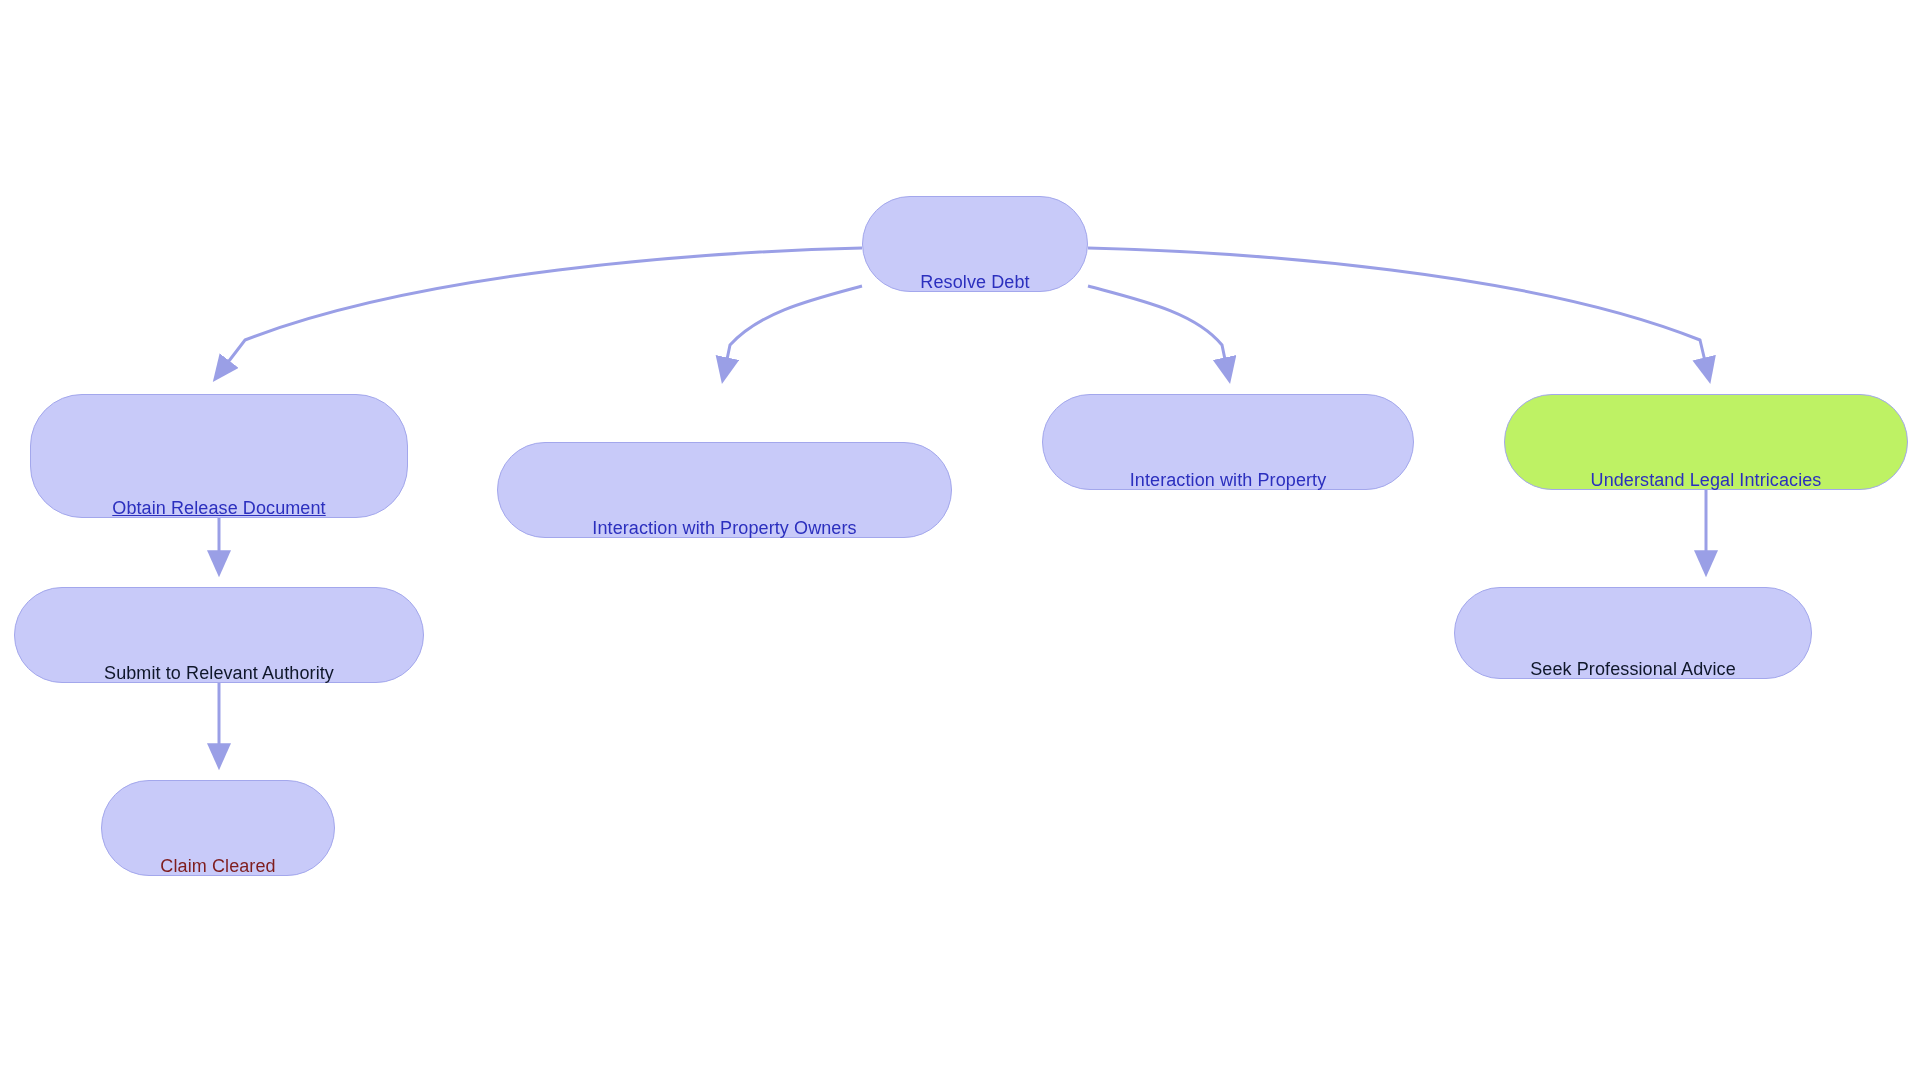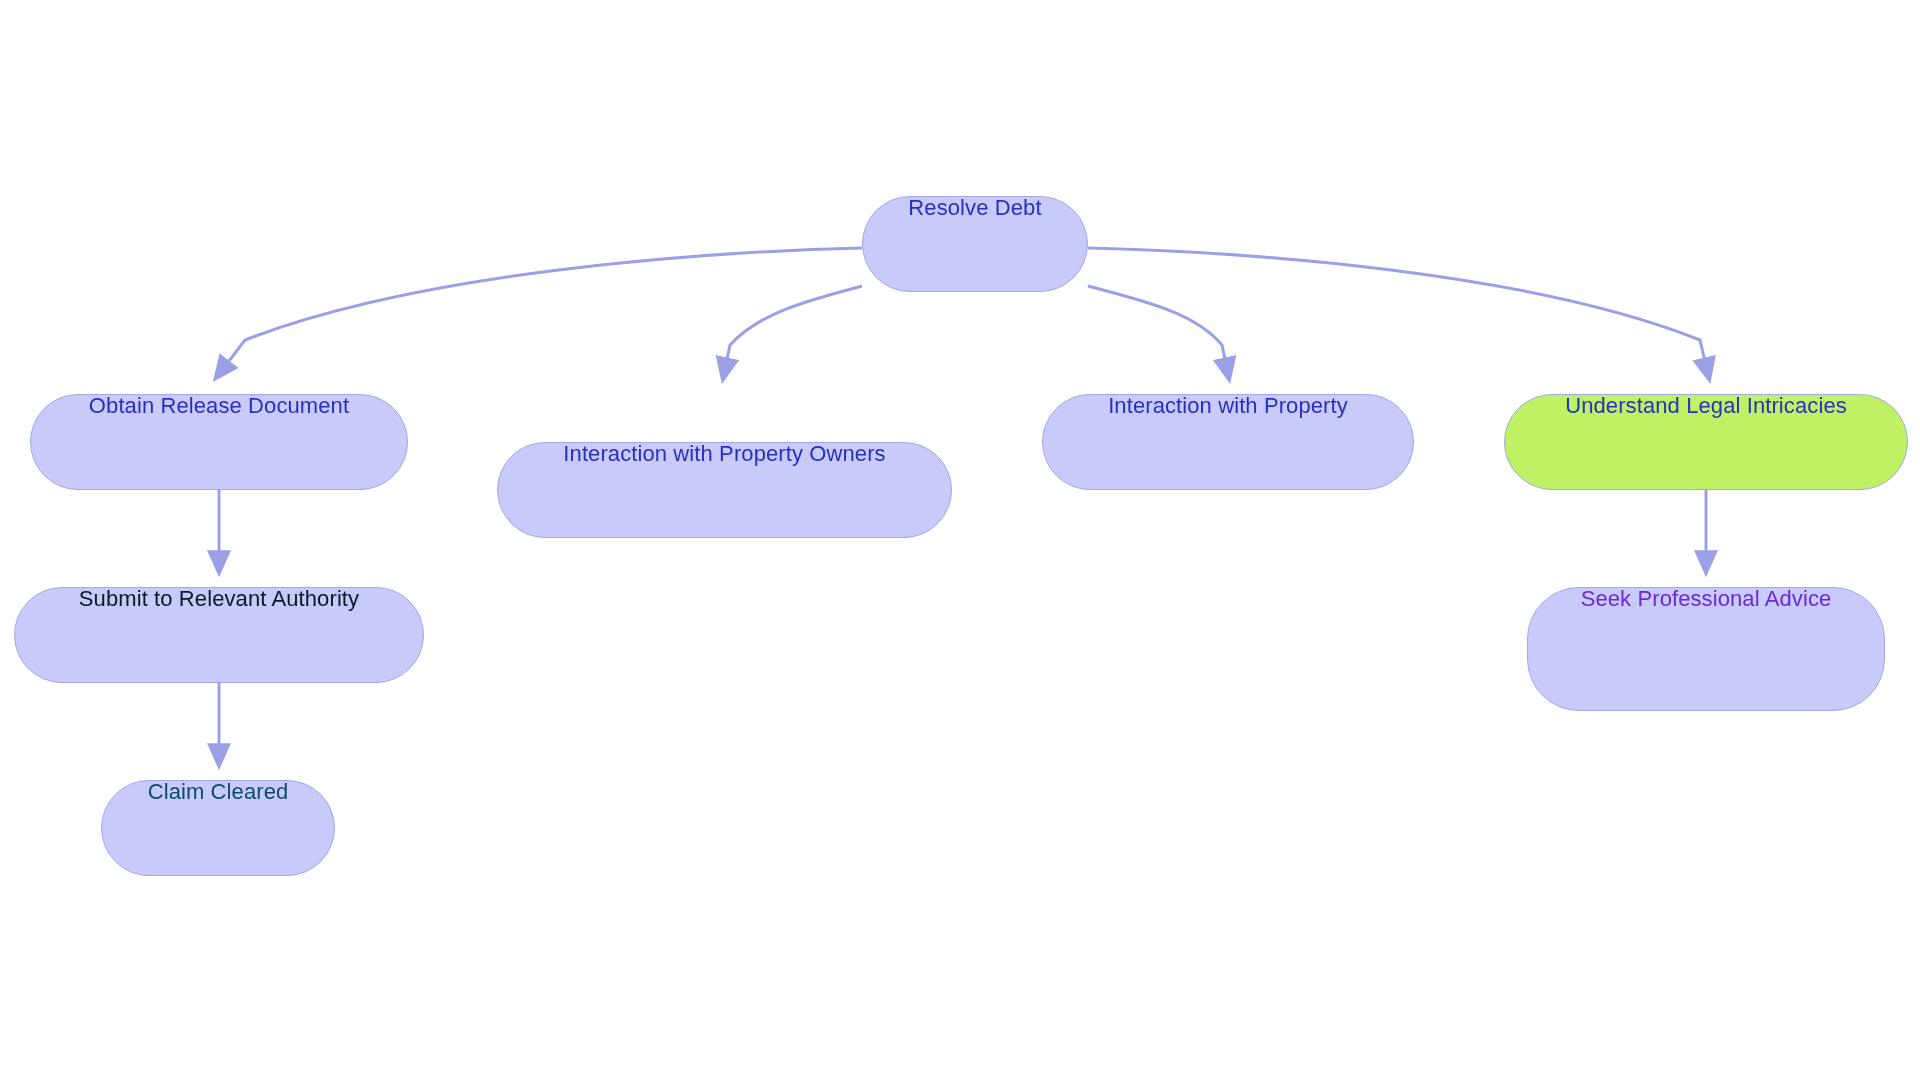--- a/index.html
+++ b/index.html
@@ -25,27 +25,27 @@
     left: 0;
     top: 0;
     width: 1920px;
     height: 1080px;
     pointer-events: none;
   }
   .node {
     position: absolute;
     box-sizing: border-box;
     display: flex;
-    align-items: flex-start;
+    align-items: flex-end;
     justify-content: center;
     background: #c8caf9;
     border: 1.5px solid #a3a7ec;
     border-radius: 52px;
     color: #2b2fbe;
-    font-size: 22px;
+    font-size: 18px;
     font-weight: 400;
     letter-spacing: 0.1px;
     white-space: nowrap;
     font-family: "Liberation Sans", "DejaVu Sans", sans-serif;
   }
   .node-label {
     display: block;
     line-height: 1;
   }
 </style>
@@ -68,36 +68,36 @@
         <path d="M 219,490 L 219,567" fill="none" stroke="#9a9fe6" stroke-width="3" stroke-linecap="butt" marker-end="url(#arrowhead)"></path>
         <path d="M 219,683 L 219,760" fill="none" stroke="#9a9fe6" stroke-width="3" stroke-linecap="butt" marker-end="url(#arrowhead)"></path>
         <path d="M 1706,490 L 1706,567" fill="none" stroke="#9a9fe6" stroke-width="3" stroke-linecap="butt" marker-end="url(#arrowhead)"></path>
       </g>
   </svg>
 
   <div id="nodes-group">
       <div class="node" style="left: 862px; top: 196px; width: 226px; height: 96px; background: rgb(200, 202, 249); border-color: rgb(163, 167, 236); color: rgb(43, 47, 190);">
         <span class="node-label">Resolve Debt</span>
       </div>
-      <div class="node" style="left: 30px; top: 394px; width: 378px; height: 96px; background: rgb(200, 202, 249); border-color: rgb(163, 167, 236); color: rgb(43, 47, 190);">
+      <div class="node" style="left: 30px; top: 394px; width: 378px; height: 124px; background: rgb(200, 202, 249); border-color: rgb(163, 167, 236); color: rgb(43, 47, 190); text-decoration: underline;">
         <span class="node-label">Obtain Release Document</span>
       </div>
       <div class="node" style="left: 497px; top: 394px; width: 455px; height: 96px; background: rgb(200, 202, 249); border-color: rgb(163, 167, 236); color: rgb(43, 47, 190); margin-top: 48px;">
         <span class="node-label">Interaction with Property Owners</span>
       </div>
       <div class="node" style="left: 1042px; top: 394px; width: 372px; height: 96px; background: rgb(200, 202, 249); border-color: rgb(163, 167, 236); color: rgb(43, 47, 190);">
         <span class="node-label">Interaction with Property</span>
       </div>
       <div class="node" style="left: 1504px; top: 394px; width: 404px; height: 96px; background: #bef264; border-color: rgb(163, 167, 236); color: rgb(43, 47, 190);">
         <span class="node-label">Understand Legal Intricacies</span>
       </div>
       <div class="node" style="left: 14px; top: 587px; width: 410px; height: 96px; background: rgb(200, 202, 249); border-color: rgb(163, 167, 236); color: #0f172a;">
         <span class="node-label">Submit to Relevant Authority</span>
       </div>
-      <div class="node" style="left: 1527px; top: 587px; width: 358px; height: 124px; background: rgb(200, 202, 249); border-color: rgb(163, 167, 236); color: #6d28d9;">
+      <div class="node" style="left: 1454px; top: 587px; width: 358px; height: 92px; background: rgb(200, 202, 249); border-color: rgb(163, 167, 236); color: #0f172a;">
         <span class="node-label">Seek Professional Advice</span>
       </div>
-      <div class="node" style="left: 101px; top: 780px; width: 234px; height: 96px; background: rgb(200, 202, 249); border-color: rgb(163, 167, 236); color: #0c4a6e;">
+      <div class="node" style="left: 101px; top: 780px; width: 234px; height: 96px; background: rgb(200, 202, 249); border-color: rgb(163, 167, 236); color: #7f1d1d;">
         <span class="node-label">Claim Cleared</span>
       </div>
     </div>
 
 </div>
 
 </body></html>

